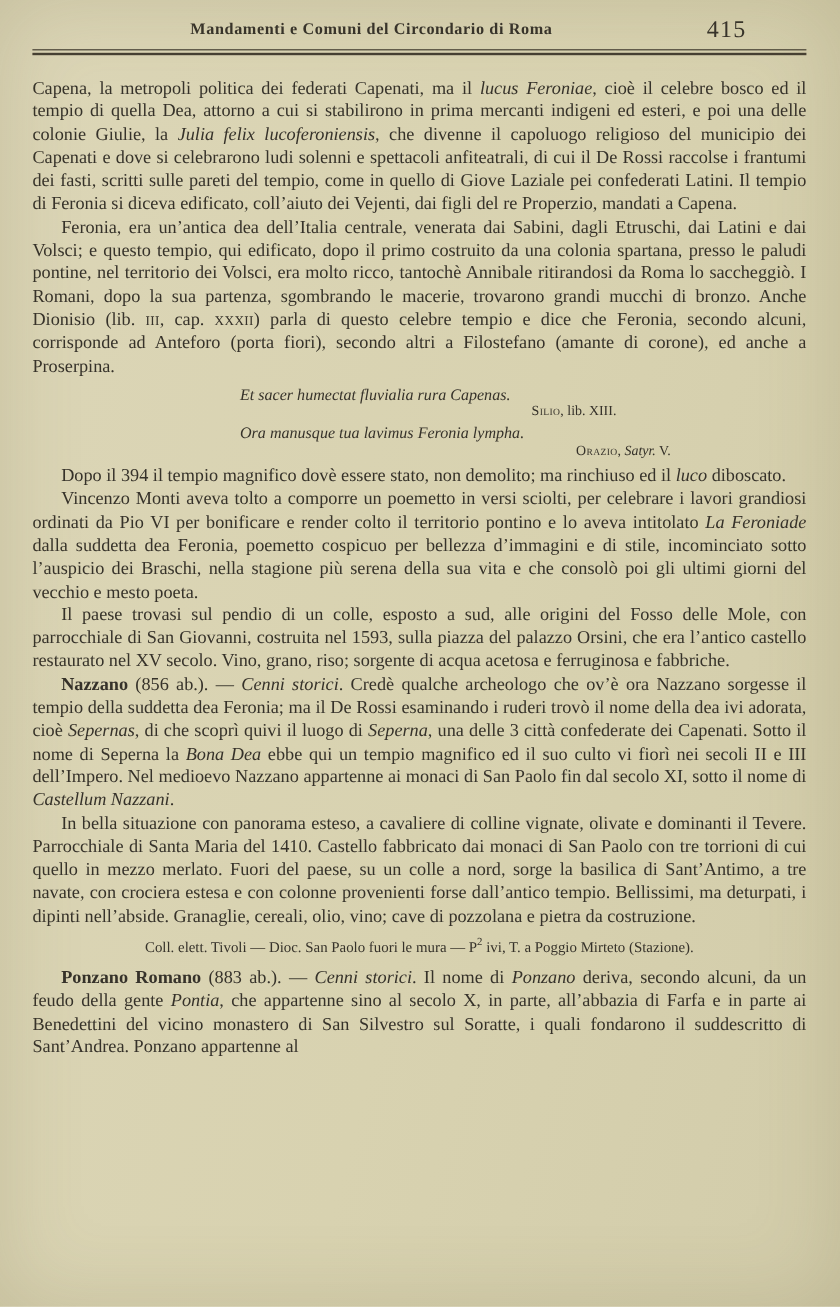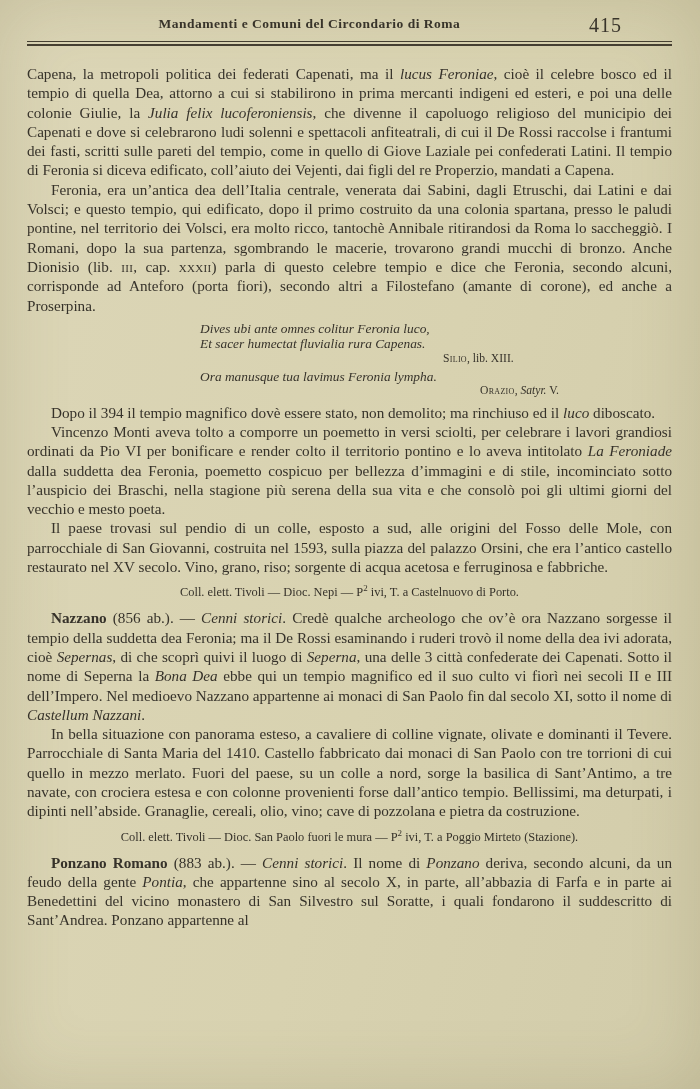--- a/index.html
+++ b/index.html
@@ -45,28 +45,26 @@
 <div class="page">
   <header>
     <div class="h-title">Mandamenti e Comuni del Circondario di Roma</div>
     <div class="h-num">415</div>
   </header>
   <div class="rule"></div>
   <main>
       <p class="para noindent"><span>Capena, la metropoli politica dei federati Capenati, ma il </span><span class="s-i">lucus Feroniae</span><span>, cioè il celebre bosco ed il tempio di quella Dea, attorno a cui si stabilirono in prima mercanti indigeni ed esteri, e poi una delle colonie Giulie, la </span><span class="s-i">Julia felix lucoferoniensis</span><span>, che divenne il capoluogo religioso del municipio dei Capenati e dove si celebrarono ludi solenni e spettacoli anfiteatrali, di cui il De Rossi raccolse i frantumi dei fasti, scritti sulle pareti del tempio, come in quello di Giove Laziale pei confederati Latini. Il tempio di Feronia si diceva edificato, coll’aiuto dei Vejenti, dai figli del re Properzio, mandati a Capena.</span></p>
       <p class="para indent"><span>Feronia, era un’antica dea dell’Italia centrale, venerata dai Sabini, dagli Etruschi, dai Latini e dai Volsci; e questo tempio, qui edificato, dopo il primo costruito da una colonia spartana, presso le paludi pontine, nel territorio dei Volsci, era molto ricco, tantochè Annibale ritirandosi da Roma lo saccheggiò. I Romani, dopo la sua partenza, sgombrando le macerie, trovarono grandi mucchi di bronzo. Anche Dionisio (lib. </span><span class="s-sc">iii</span><span>, cap. </span><span class="s-sc">xxxii</span><span>) parla di questo celebre tempio e dice che Feronia, secondo alcuni, corrisponde ad Anteforo (porta fiori), secondo altri a Filostefano (amante di corone), ed anche a Proserpina.</span></p>
       <div class="verse">
-        <div class="vline"><span class="s-i">Dives ubi ante omnes colitur Feronia luco,</span></div>
         <div class="vline"><span class="s-i">Et sacer humectat fluvialia rura Capenas.</span></div>
         <div class="vline v-attr v-attr-1"><span class="s-sc">Silio</span><span>, lib. XIII.</span></div>
         <div class="vline v-gap"><span class="s-i">Ora manusque tua lavimus Feronia lympha.</span></div>
         <div class="vline v-attr v-attr-2"><span class="s-sc">Orazio</span><span>, </span><span class="s-i">Satyr.</span><span> V.</span></div>
       </div>
       <p class="para indent"><span>Dopo il 394 il tempio magnifico dovè essere stato, non demolito; ma rinchiuso ed il </span><span class="s-i">luco</span><span> diboscato.</span></p>
       <p class="para indent"><span>Vincenzo Monti aveva tolto a comporre un poemetto in versi sciolti, per celebrare i lavori grandiosi ordinati da Pio VI per bonificare e render colto il territorio pontino e lo aveva intitolato </span><span class="s-i">La Feroniade</span><span> dalla suddetta dea Feronia, poemetto cospicuo per bellezza d’immagini e di stile, incominciato sotto l’auspicio dei Braschi, nella stagione più serena della sua vita e che consolò poi gli ultimi giorni del vecchio e mesto poeta.</span></p>
       <p class="para indent"><span>Il paese trovasi sul pendio di un colle, esposto a sud, alle origini del Fosso delle Mole, con parrocchiale di San Giovanni, costruita nel 1593, sulla piazza del palazzo Orsini, che era l’antico castello restaurato nel XV secolo. Vino, grano, riso; sorgente di acqua acetosa e ferruginosa e fabbriche.</span></p>
-      <p class="meta"><span>Coll. elett. Tivoli — Dioc. Nepi — P</span><sup>2</sup><span> ivi, T. a Castelnuovo di Porto.</span></p>
       <p class="para indent"><span class="s-b">Nazzano</span><span> (856 ab.). — </span><span class="s-i">Cenni storici</span><span>. Credè qualche archeologo che ov’è ora Nazzano sorgesse il tempio della suddetta dea Feronia; ma il De Rossi esaminando i ruderi trovò il nome della dea ivi adorata, cioè </span><span class="s-i">Sepernas</span><span>, di che scoprì quivi il luogo di </span><span class="s-i">Seperna</span><span>, una delle 3 città confederate dei Capenati. Sotto il nome di Seperna la </span><span class="s-i">Bona Dea</span><span> ebbe qui un tempio magnifico ed il suo culto vi fiorì nei secoli II e III dell’Impero. Nel medioevo Nazzano appartenne ai monaci di San Paolo fin dal secolo XI, sotto il nome di </span><span class="s-i">Castellum Nazzani</span><span>.</span></p>
       <p class="para indent"><span>In bella situazione con panorama esteso, a cavaliere di colline vignate, olivate e dominanti il Tevere. Parrocchiale di Santa Maria del 1410. Castello fabbricato dai monaci di San Paolo con tre torrioni di cui quello in mezzo merlato. Fuori del paese, su un colle a nord, sorge la basilica di Sant’Antimo, a tre navate, con crociera estesa e con colonne provenienti forse dall’antico tempio. Bellissimi, ma deturpati, i dipinti nell’abside. Granaglie, cereali, olio, vino; cave di pozzolana e pietra da costruzione.</span></p>
       <p class="meta"><span>Coll. elett. Tivoli — Dioc. San Paolo fuori le mura — P</span><sup>2</sup><span> ivi, T. a Poggio Mirteto (Stazione).</span></p>
       <p class="para indent"><span class="s-b">Ponzano Romano</span><span> (883 ab.). — </span><span class="s-i">Cenni storici</span><span>. Il nome di </span><span class="s-i">Ponzano</span><span> deriva, secondo alcuni, da un feudo della gente </span><span class="s-i">Pontia</span><span>, che appartenne sino al secolo X, in parte, all’abbazia di Farfa e in parte ai Benedettini del vicino monastero di San Silvestro sul Soratte, i quali fondarono il suddescritto di Sant’Andrea. Ponzano appartenne al</span></p>
     </main>
 </div>
 
 </body></html>

